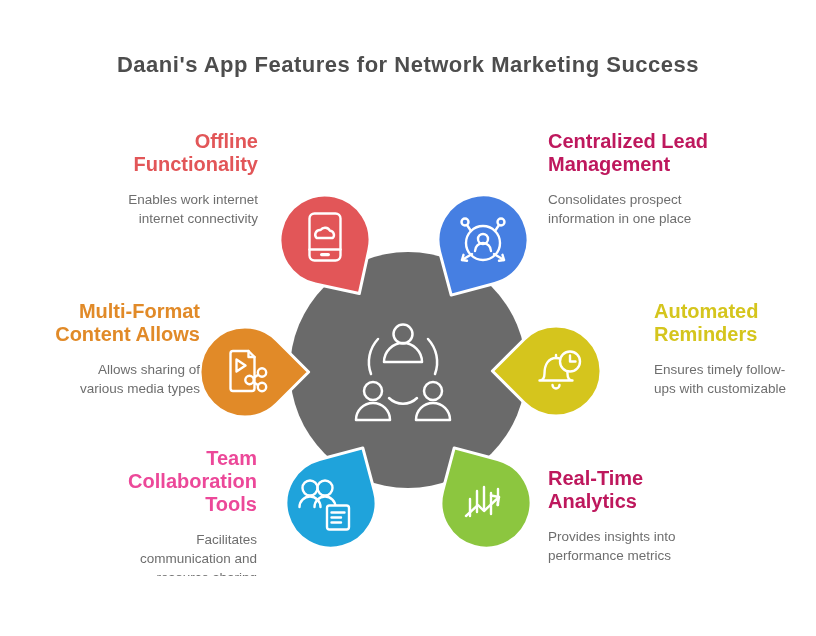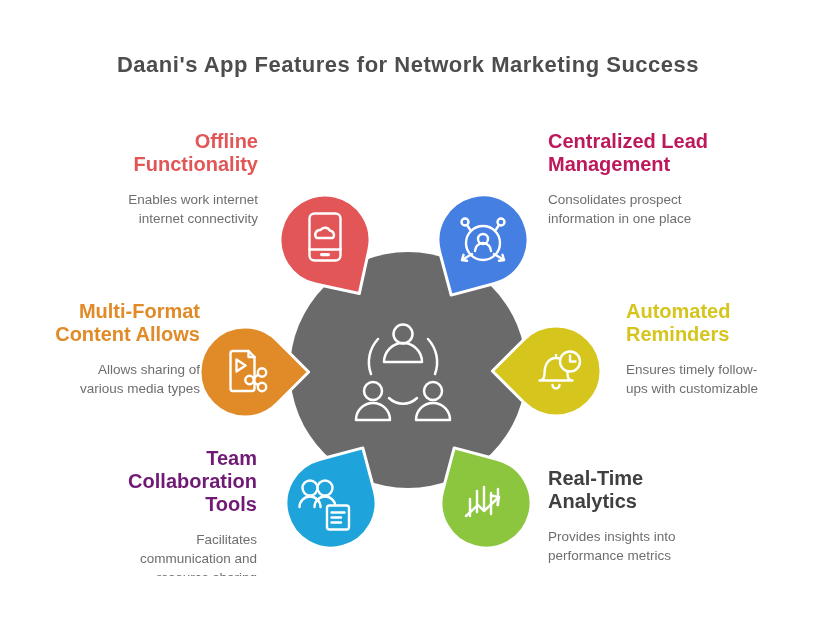--- a/index.html
+++ b/index.html
@@ -14,21 +14,21 @@
   .diagram-svg{position:absolute;left:0;top:0;}
   .feature{position:absolute;}
   .f-title{font-size:20px;font-weight:700;line-height:23px;}
   .f-desc{font-size:13.5px;line-height:19px;color:#6E6E6E;margin-top:14px;}
   .line{display:block;}
   .align-right{text-align:right;}
   .align-left{text-align:left;}
   .pos-offline{top:130px;right:558px;}
   .pos-lead{top:130px;left:548px;}
   .pos-multiformat{top:300px;right:616px;}
-  .pos-reminders{top:300px;left:626px;}
+  .pos-reminders{top:300px;left:654px;}
   .pos-team{top:447px;right:559px;}
   .pos-analytics{top:467px;left:548px;}
   .watermark-cover{position:absolute;left:672px;top:597px;width:144px;height:39px;background:#ffffff;}
   .icon-stroke{fill:none;stroke:#ffffff;stroke-width:2.4;stroke-linecap:round;stroke-linejoin:round;}
   .center-stroke{fill:none;stroke:#ffffff;stroke-width:2.5;stroke-linecap:round;stroke-linejoin:round;}
   .petal{stroke:#ffffff;stroke-width:3;stroke-linejoin:round;}
 </style>
 </head>
 <body>
 
@@ -164,34 +164,34 @@
       <span class="line">Automated</span>
       <span class="line">Reminders</span>
     </div>
     <div class="f-desc">
       <span class="line">Ensures timely follow-</span>
       <span class="line">ups with customizable</span>
     </div>
   </div>
 
   <div class="feature pos-team align-right">
-    <div class="f-title" style="color: #701a75;">
+    <div class="f-title" style="color: #ec4899;">
       <span class="line">Team</span>
       <span class="line">Collaboration</span>
       <span class="line">Tools</span>
     </div>
     <div class="f-desc">
       <span class="line">Facilitates</span>
       <span class="line">communication and</span>
       <span class="line">resource sharing</span>
     </div>
   </div>
 
   <div class="feature pos-analytics align-left">
-    <div class="f-title" style="color: #404040;">
+    <div class="f-title" style="color: #be185d;">
       <span class="line">Real-Time</span>
       <span class="line">Analytics</span>
     </div>
     <div class="f-desc">
       <span class="line">Provides insights into</span>
       <span class="line">performance metrics</span>
     </div>
   </div>
 
   <div class="watermark-cover"></div>

